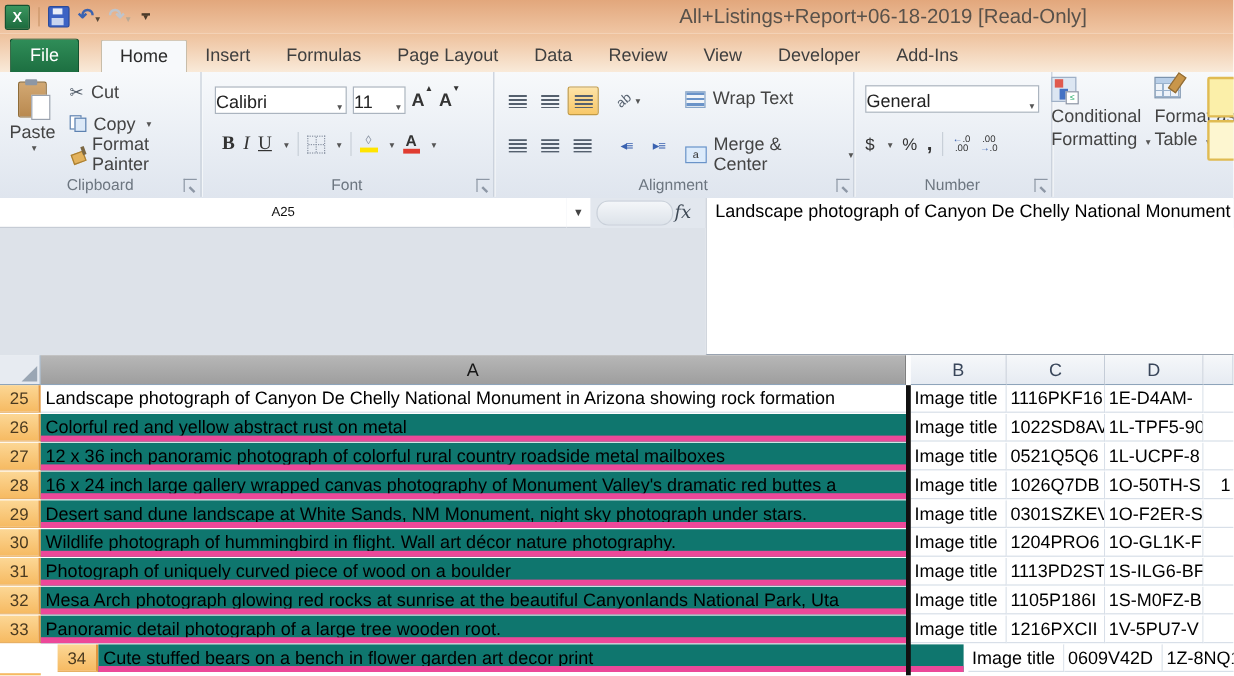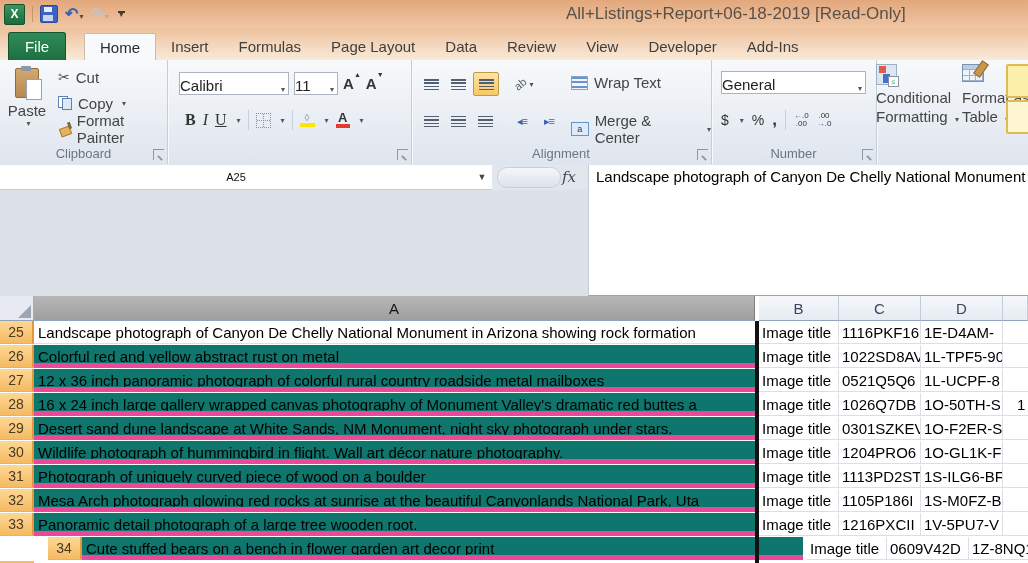--- a/index.html
+++ b/index.html
@@ -256,20 +256,21 @@
             <span class="bkt">◊</span>
             <span class="bar"></span>
           </span>
         <span class="chev">▾</span>
         <span class="fc-ic">
             <span class="a">A</span>
             <span class="bar"></span>
           </span>
         <span class="chev">▾</span>
       </div>
+      <div class="grp-label">Font</div>
       <div class="lnch"></div>
     </div>
 
     <div class="grp" style="left:411px;width:300px">
       <div class="ar1">
         <span class="sbtn">
             <span class="st"></span>
           </span>
         <span class="sbtn">
             <span class="st"></span>

